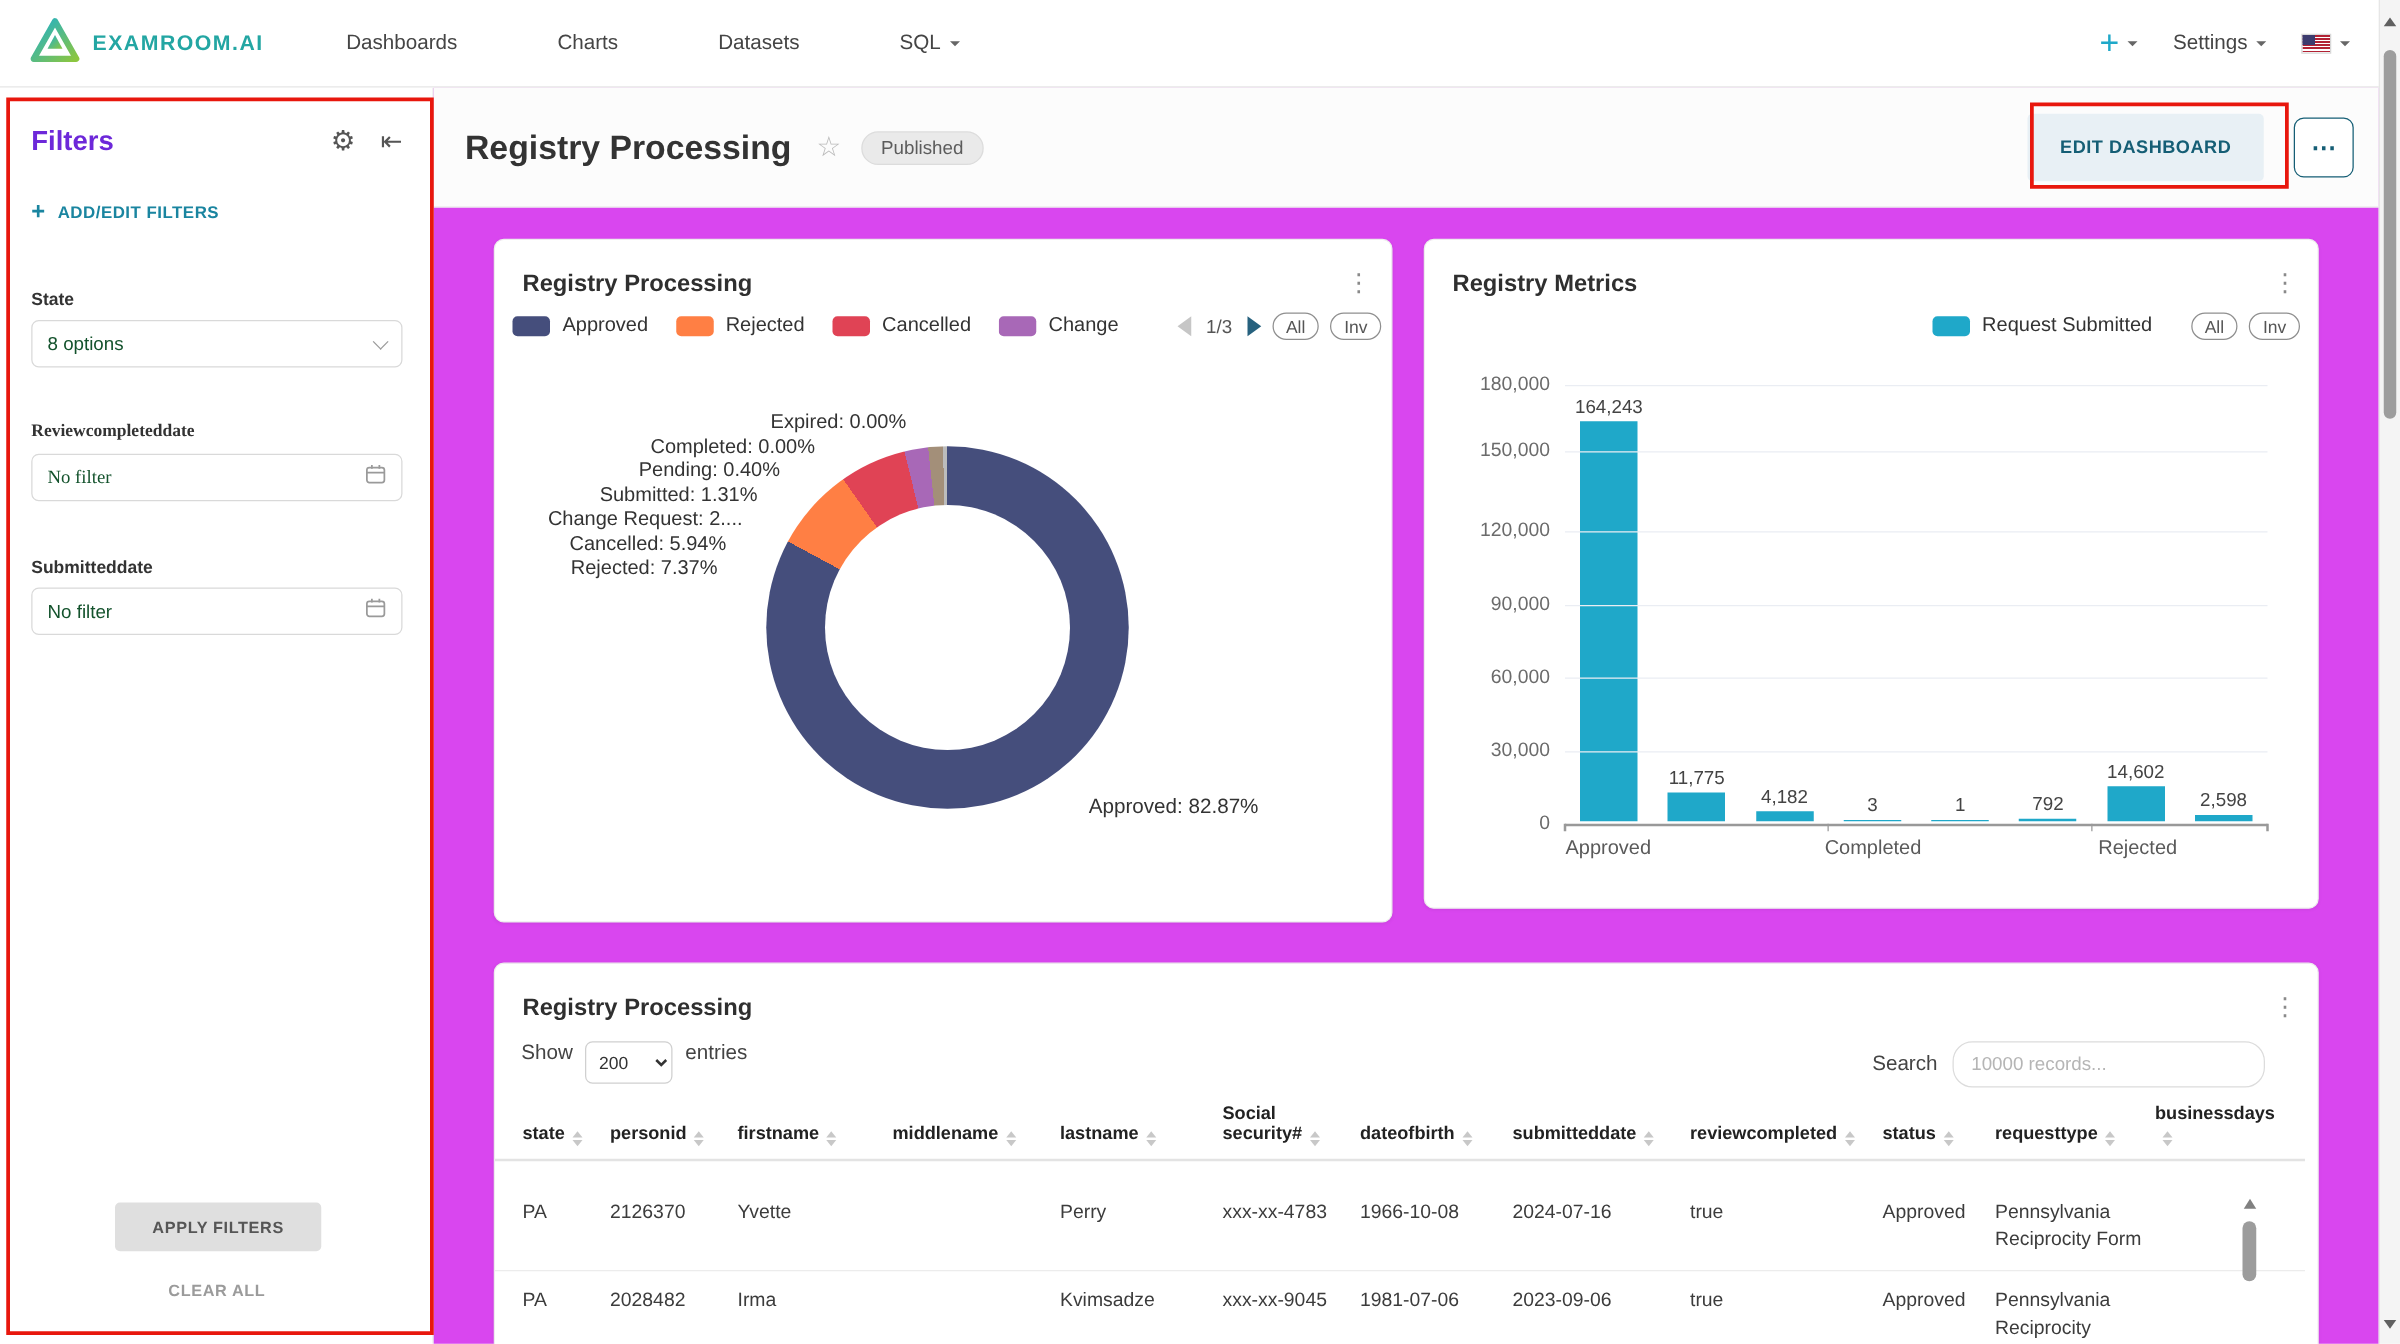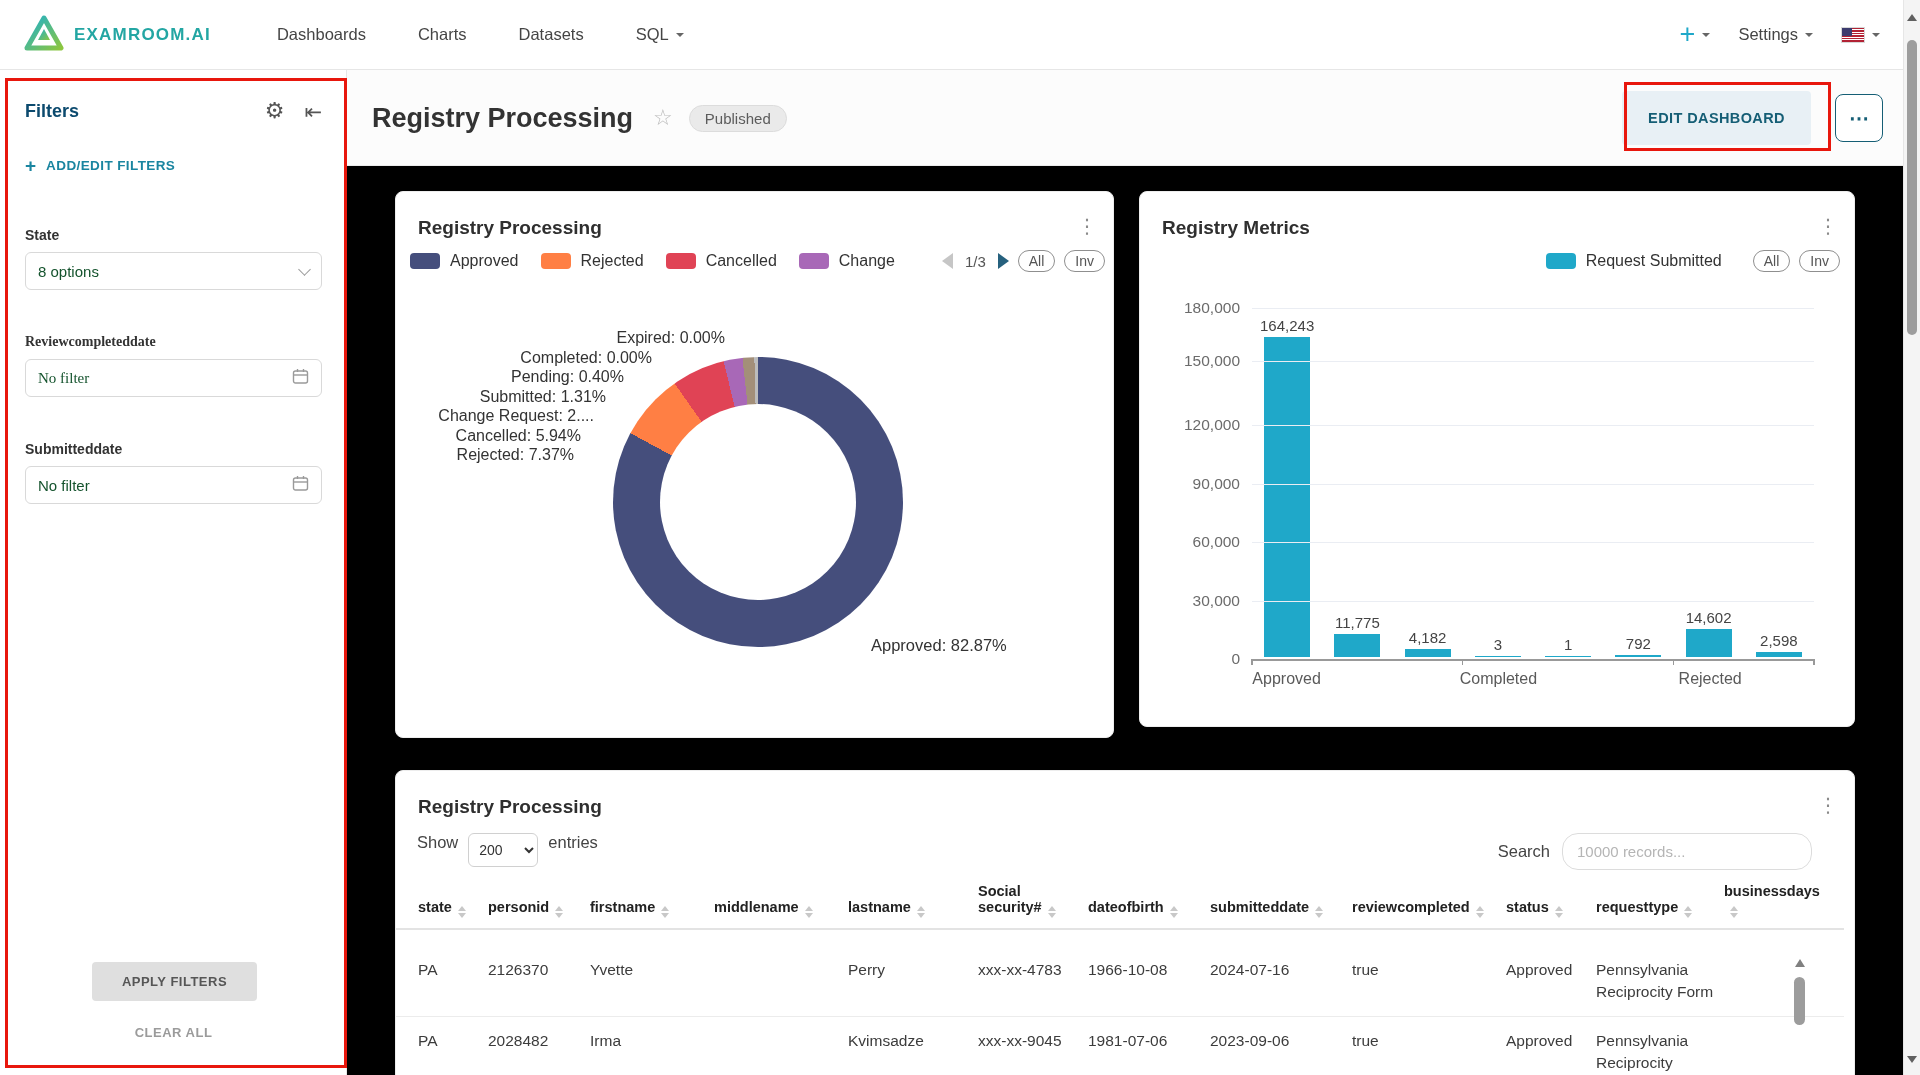--- a/index.html
+++ b/index.html
@@ -3,58 +3,58 @@
 <meta charset="utf-8">
 <style>
   * { margin:0; padding:0; box-sizing:border-box; }
   html,body { width:1920px; height:1075px; overflow:hidden; font-family:"Liberation Sans", sans-serif; background:#fff; }
 
   
   .navbar { position:absolute; left:0; top:0; width:1920px; height:70px; background:#fff;
             border-bottom:1px solid #E6E6E6; display:flex; align-items:center; z-index:5; }
   .brand { display:flex; align-items:center; margin-left:24px; cursor:pointer; }
   .brand-text { font-size:17px; font-weight:bold; letter-spacing:1.2px; color:#23A6A3; margin-left:10px; }
-  .nav-items { display:flex; gap:52px; margin-left:66px; }
+  .nav-items { display:flex; gap:80px; margin-left:66px; }
   .nav-item { font-size:16.5px; color:#454545; display:flex; align-items:center; cursor:pointer; }
   .nav-right { margin-left:auto; margin-right:40px; display:flex; align-items:center; gap:28px; }
   .caret { width:0; height:0; border:4px solid transparent; border-top-color:#666; margin-left:7px; margin-top:4px; }
   .plus { color:#1FA8C9; font-size:27px; font-weight:400; line-height:1; display:flex; align-items:center; cursor:pointer; }
   .settings { font-size:16.5px; color:#454545; display:flex; align-items:center; cursor:pointer; }
   .flag { position:relative; width:24px; height:16px; border:1px solid #D8D8D8;
           background:repeating-linear-gradient(180deg,#B22234 0 1.25px,#fff 1.25px 2.5px); }
   .flag::after { content:""; position:absolute; left:0; top:0; width:10px; height:8px; background:#3C3B6E; }
 
   
   .win-scroll { position:absolute; right:0; top:0; width:17px; height:1075px; background:#F4F4F4; border-left:1px solid #E6E6E6; z-index:40; }
   .tri-up    { width:0; height:0; border:5px solid transparent; border-bottom:7px solid #606060; margin:9px auto 0; }
   .tri-down  { width:0; height:0; border:5px solid transparent; border-top:7px solid #606060; position:absolute; bottom:7px; left:3px; }
   .win-thumb { position:absolute; top:40px; left:3px; width:10px; height:295px; background:#9D9D9D; border-radius:6px; }
 
   
   .sidebar { position:absolute; left:0; top:70px; width:347px; height:1005px; background:#fff; border-right:1px solid #E6E6E6; }
   .filters-head { display:flex; align-items:center; margin:30px 24px 0 25px; }
-  .filters-title { font-size:18px; font-weight:bold; color:#0c4a6e; }
+  .filters-title { font-size:22px; font-weight:bold; color:#6d28d9; }
   .gear { margin-left:auto; font-size:22px; color:#555; cursor:pointer; line-height:1; }
   .collapse { margin-left:20px; font-size:21px; color:#555; cursor:pointer; line-height:1; }
   .addedit { display:flex; align-items:center; margin:34px 0 0 25px; cursor:pointer; }
   .addedit .p { color:#1A85A0; font-size:19px; font-weight:bold; margin-right:10px; line-height:1; }
   .addedit .t { color:#1A85A0; font-size:13.5px; font-weight:bold; letter-spacing:.4px; }
   .fgroup { margin:0 25px; }
   .fgroup .flabel { font-size:14px; font-weight:bold; color:#333; }
   .fbox { margin-top:9px; width:297px; height:38px; border:1px solid #D9D9D9; border-radius:6px; background:#fff;
           display:flex; align-items:center; padding:0 12px; cursor:pointer; }
   .fbox .ph { color:#14532d; font-size:15px; flex:1; }
   .chev { width:9px; height:9px; border-right:1.6px solid #999; border-bottom:1.6px solid #999; transform:rotate(45deg); margin-top:-4px; }
   .g-state { margin-top:52px; } .g-rev { margin-top:44px;font-family:Liberation Serif, serif; } .g-sub { margin-top:44px; }
   .apply-btn { position:absolute; left:92px; top:892px; width:165px; height:39px; background:#DFDFDF; border:none; border-radius:4px;
                color:#565656; font-size:13px; font-weight:bold; letter-spacing:.5px; font-family:inherit; cursor:pointer; }
   .clear-btn { position:absolute; left:0; top:955px; width:347px; text-align:center; color:#9B9B9B; font-size:13px; font-weight:bold; letter-spacing:.5px; cursor:pointer; }
 
   
-  .main { position:absolute; left:347px; top:70px; width:1556px; height:1005px; background:#000000; }
+  .main { position:absolute; left:347px; top:70px; width:1556px; height:1005px; background:#d946ef; }
   .dash-head { position:absolute; left:0; top:0; width:1556px; height:96px; background:#FCFCFC; border-bottom:1px solid #EBEBEB; }
   .dh-left { position:absolute; left:25px; top:0; height:96px; display:flex; align-items:center; }
   .dash-title { font-size:27px; font-weight:bold; color:#333; }
   .fav-star { font-size:22px; color:#BBB; margin-left:20px; cursor:pointer; }
   .pub-badge { margin-left:16px; background:#EAEAEA; border:1px solid #DCDCDC; border-radius:14px; padding:4px 15px; font-size:15px; color:#5C5C5C; cursor:pointer; }
   .edit-btn { position:absolute; right:92px; top:21px; height:54px; padding:0 26px; background:#E8F0F5; border:none; border-radius:4px;
               color:#155E75; font-size:14.5px; font-weight:bold; letter-spacing:.4px; font-family:inherit; cursor:pointer;text-align:center; }
   .more-btn { position:absolute; right:20px; top:24px; width:48px; height:48px; background:#fff; border:1px solid #155E75; border-radius:8px;
               color:#155E75; font-size:20px; font-weight:bold; cursor:pointer; display:flex; align-items:center; justify-content:center; }
 

